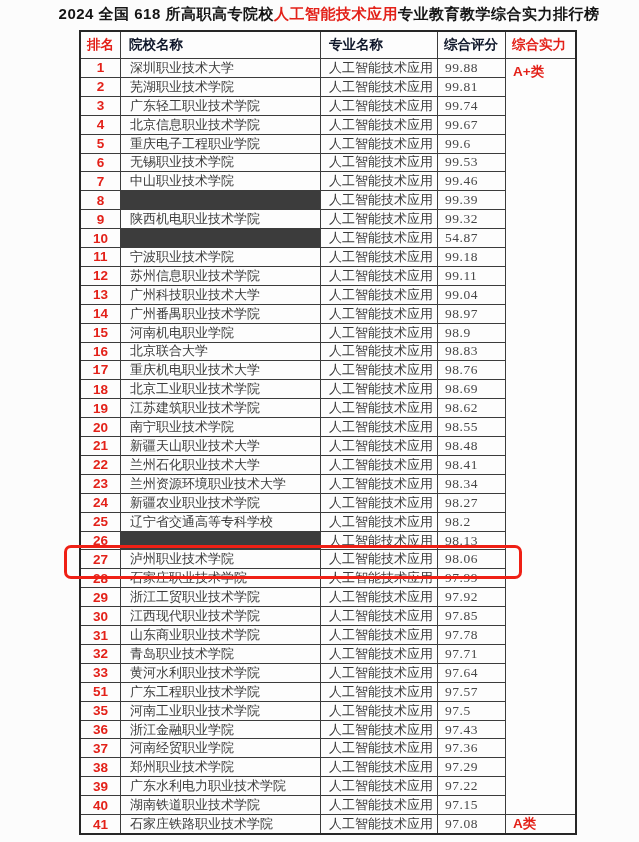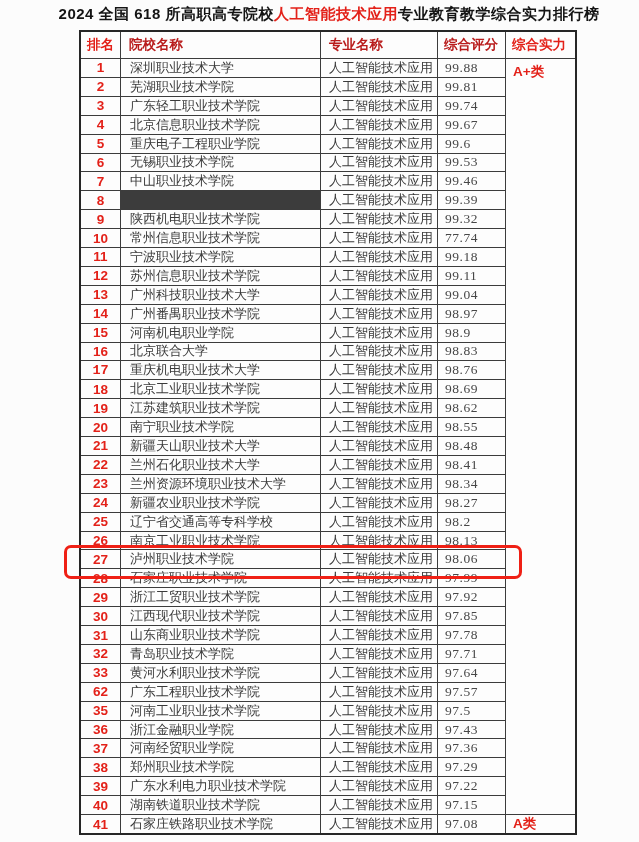--- a/index.html
+++ b/index.html
@@ -50,21 +50,21 @@
     z-index:2;
   }
   .cell {
     background:#fdfdfd;
     display:flex; align-items:center;
     font-size:13px; color:#3a3a3a;
     overflow:hidden; white-space:nowrap;
   }
   .h {
     font-family:"Liberation Sans","DejaVu Sans",sans-serif;
-    font-weight:bold; font-size:13.5px; color:#b91c1c;
+    font-weight:bold; font-size:13.5px; color:#0f172a;
     padding-left:8px;
   }
   .h.red { color:#e32119; }
   .rank {
     justify-content:center;
     font-family:"Liberation Sans","DejaVu Sans",sans-serif;
     font-weight:bold; font-size:13.5px; color:#e32119;
   }
   .name  { padding-left:9px; }
   .major { padding-left:8px; }
@@ -139,23 +139,22 @@
       <div class="cell major" style="grid-area: 8 / 3;">人工智能技术应用</div>
       <div class="cell score" style="grid-area: 8 / 4;">99.46</div>
       <div class="cell rank" style="grid-area: 9 / 1;">8</div>
       <div class="cell major" style="grid-area: 9 / 3;">人工智能技术应用</div>
       <div class="cell score" style="grid-area: 9 / 4;">99.39</div>
       <div class="cell rank" style="grid-area: 10 / 1;">9</div>
       <div class="cell name" style="grid-area: 10 / 2;">陕西机电职业技术学院</div>
       <div class="cell major" style="grid-area: 10 / 3;">人工智能技术应用</div>
       <div class="cell score" style="grid-area: 10 / 4;">99.32</div>
       <div class="cell rank" style="grid-area: 11 / 1;">10</div>
-      <div class="cell name" style="grid-area: 11 / 2;">常州信息职业技术学院</div>
       <div class="cell major" style="grid-area: 11 / 3;">人工智能技术应用</div>
-      <div class="cell score" style="grid-area: 11 / 4;">77.74</div>
+      <div class="cell score" style="grid-area: 11 / 4;">54.87</div>
       <div class="cell rank" style="grid-area: 12 / 1;">11</div>
       <div class="cell name" style="grid-area: 12 / 2;">宁波职业技术学院</div>
       <div class="cell major" style="grid-area: 12 / 3;">人工智能技术应用</div>
       <div class="cell score" style="grid-area: 12 / 4;">99.18</div>
       <div class="cell rank" style="grid-area: 13 / 1;">12</div>
       <div class="cell name" style="grid-area: 13 / 2;">苏州信息职业技术学院</div>
       <div class="cell major" style="grid-area: 13 / 3;">人工智能技术应用</div>
       <div class="cell score" style="grid-area: 13 / 4;">99.11</div>
       <div class="cell rank" style="grid-area: 14 / 1;">13</div>
       <div class="cell name" style="grid-area: 14 / 2;">广州科技职业技术大学</div>
@@ -203,21 +202,20 @@
       <div class="cell score" style="grid-area: 24 / 4;">98.34</div>
       <div class="cell rank" style="grid-area: 25 / 1;">24</div>
       <div class="cell name" style="grid-area: 25 / 2;">新疆农业职业技术学院</div>
       <div class="cell major" style="grid-area: 25 / 3;">人工智能技术应用</div>
       <div class="cell score" style="grid-area: 25 / 4;">98.27</div>
       <div class="cell rank" style="grid-area: 26 / 1;">25</div>
       <div class="cell name" style="grid-area: 26 / 2;">辽宁省交通高等专科学校</div>
       <div class="cell major" style="grid-area: 26 / 3;">人工智能技术应用</div>
       <div class="cell score" style="grid-area: 26 / 4;">98.2</div>
       <div class="cell rank" style="grid-area: 27 / 1;">26</div>
-      <div class="cell name" style="grid-area: 27 / 2;">南京工业职业技术学院</div>
       <div class="cell major" style="grid-area: 27 / 3;">人工智能技术应用</div>
       <div class="cell score" style="grid-area: 27 / 4;">98.13</div>
       <div class="cell rank" style="grid-area: 28 / 1;">27</div>
       <div class="cell name" style="grid-area: 28 / 2;">泸州职业技术学院</div>
       <div class="cell major" style="grid-area: 28 / 3;">人工智能技术应用</div>
       <div class="cell score" style="grid-area: 28 / 4;">98.06</div>
       <div class="cell rank" style="grid-area: 29 / 1;">28</div>
       <div class="cell name" style="grid-area: 29 / 2;">石家庄职业技术学院</div>
       <div class="cell major" style="grid-area: 29 / 3;">人工智能技术应用</div>
       <div class="cell score" style="grid-area: 29 / 4;">97.99</div>
@@ -234,21 +232,21 @@
       <div class="cell major" style="grid-area: 32 / 3;">人工智能技术应用</div>
       <div class="cell score" style="grid-area: 32 / 4;">97.78</div>
       <div class="cell rank" style="grid-area: 33 / 1;">32</div>
       <div class="cell name" style="grid-area: 33 / 2;">青岛职业技术学院</div>
       <div class="cell major" style="grid-area: 33 / 3;">人工智能技术应用</div>
       <div class="cell score" style="grid-area: 33 / 4;">97.71</div>
       <div class="cell rank" style="grid-area: 34 / 1;">33</div>
       <div class="cell name" style="grid-area: 34 / 2;">黄河水利职业技术学院</div>
       <div class="cell major" style="grid-area: 34 / 3;">人工智能技术应用</div>
       <div class="cell score" style="grid-area: 34 / 4;">97.64</div>
-      <div class="cell rank" style="grid-area: 35 / 1;">62</div>
+      <div class="cell rank" style="grid-area: 35 / 1;">51</div>
       <div class="cell name" style="grid-area: 35 / 2;">广东工程职业技术学院</div>
       <div class="cell major" style="grid-area: 35 / 3;">人工智能技术应用</div>
       <div class="cell score" style="grid-area: 35 / 4;">97.57</div>
       <div class="cell rank" style="grid-area: 36 / 1;">35</div>
       <div class="cell name" style="grid-area: 36 / 2;">河南工业职业技术学院</div>
       <div class="cell major" style="grid-area: 36 / 3;">人工智能技术应用</div>
       <div class="cell score" style="grid-area: 36 / 4;">97.5</div>
       <div class="cell rank" style="grid-area: 37 / 1;">36</div>
       <div class="cell name" style="grid-area: 37 / 2;">浙江金融职业学院</div>
       <div class="cell major" style="grid-area: 37 / 3;">人工智能技术应用</div>

